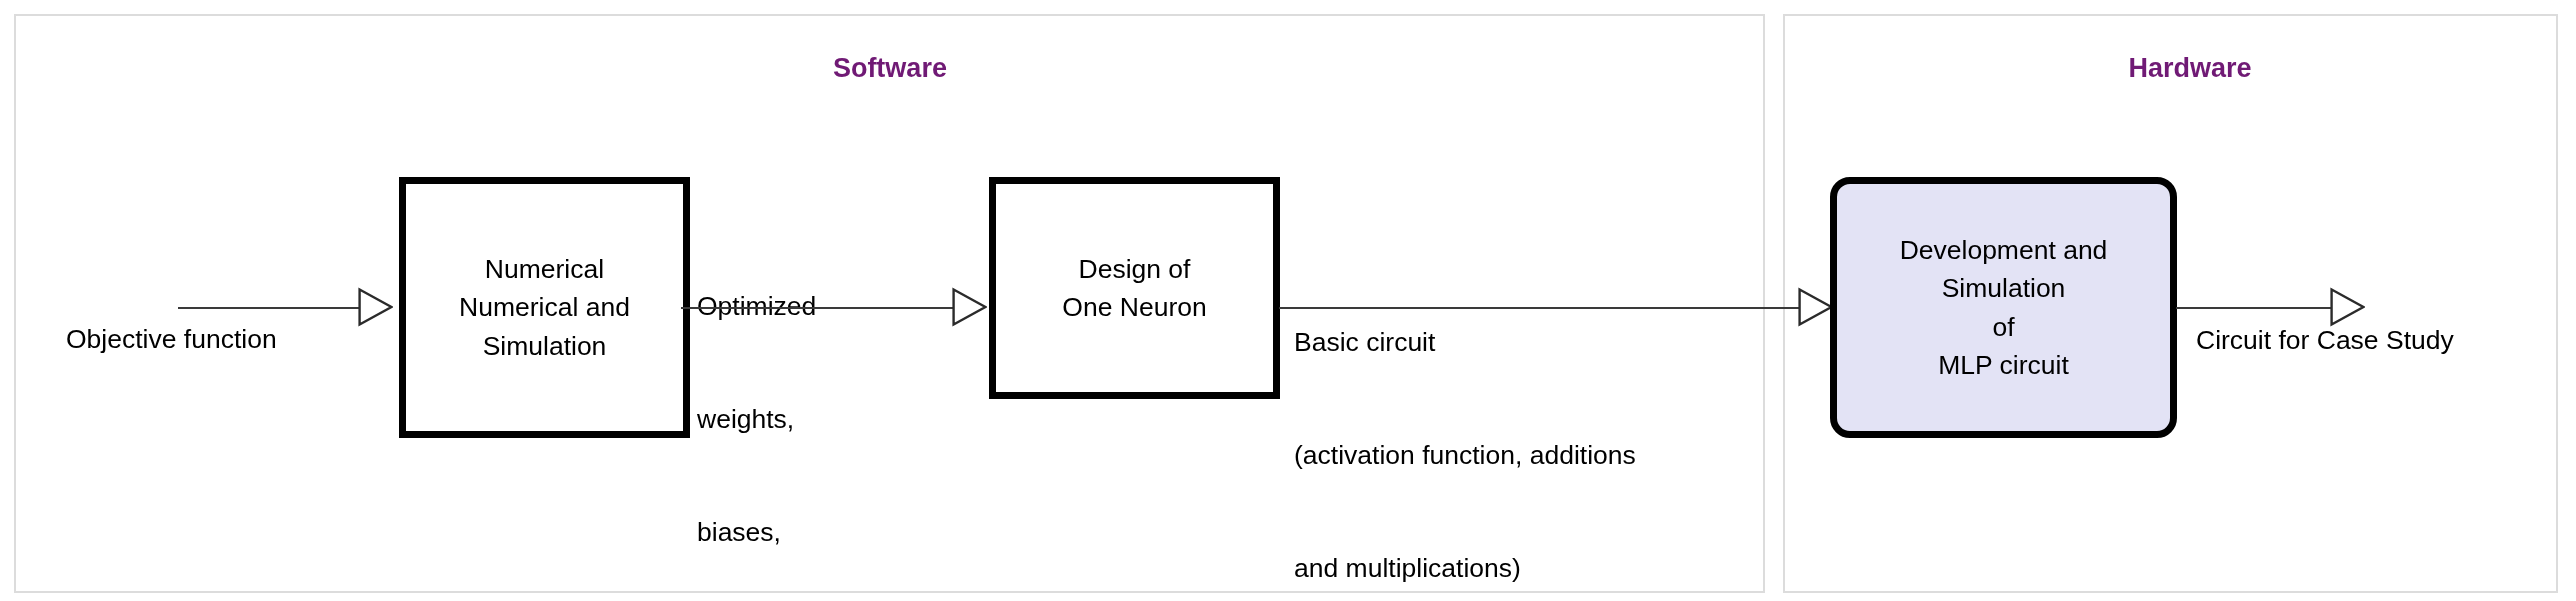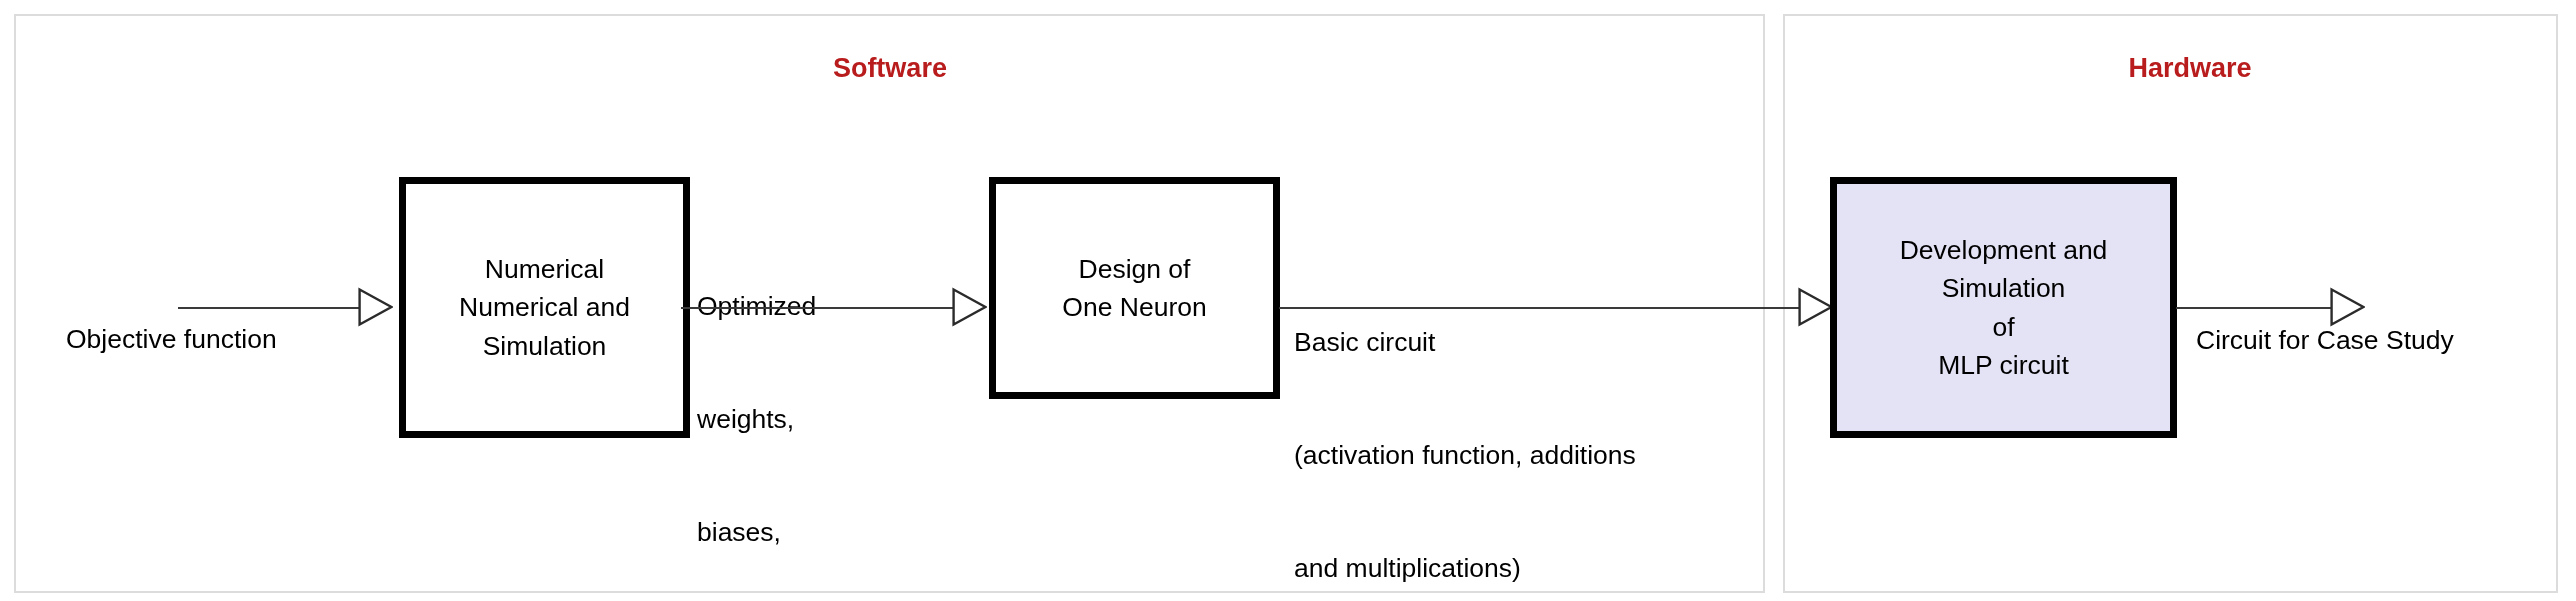--- a/index.html
+++ b/index.html
@@ -24,21 +24,21 @@
     background: #ffffff;
     box-sizing: border-box;
   }
   .panel-title {
     position: absolute;
     font-size: 27px;
     font-weight: bold;
     line-height: 1;
     white-space: nowrap;
     text-align: center;
-    color: #b91c1c;
+    color: #701a75;
   }
   .proc-box {
     position: absolute;
     border: 7.2px solid #000000;
     box-sizing: border-box;
     display: flex;
     align-items: center;
     justify-content: center;
     text-align: center;
     font-size: 26.5px;
@@ -121,21 +121,21 @@
     <div>(activation function, additions</div>
     <div>and multiplications)</div>
   </div>
   <div class="conn" style="left:1279px; top:307px; width:522px;"></div>
   <div class="arrowhead" style="left:1798px; top:287px;">
     <svg width="35" height="40" viewBox="0 0 44 50">
       <polygon points="2,3 42,25 2,47" fill="#ffffff" stroke="#2b2b2b" stroke-width="3"></polygon>
     </svg>
   </div>
 
-  <div class="proc-box" style="left:1830px; top:177px; width:347px; height:261px; background:#e3e3f5;">
+  <div class="proc-box" style="left:1830px; top:177px; width:347px; height:261px; background:#e3e3f5;border-radius:20px;">
     <div class="label">
       <div>Development and</div>
       <div>Simulation</div>
       <div>of</div>
       <div>MLP circuit</div>
     </div>
   </div>
 
   <div class="free-label" style="left:2196px; top:247px;">
     <div>Circuit for Case Study</div>

